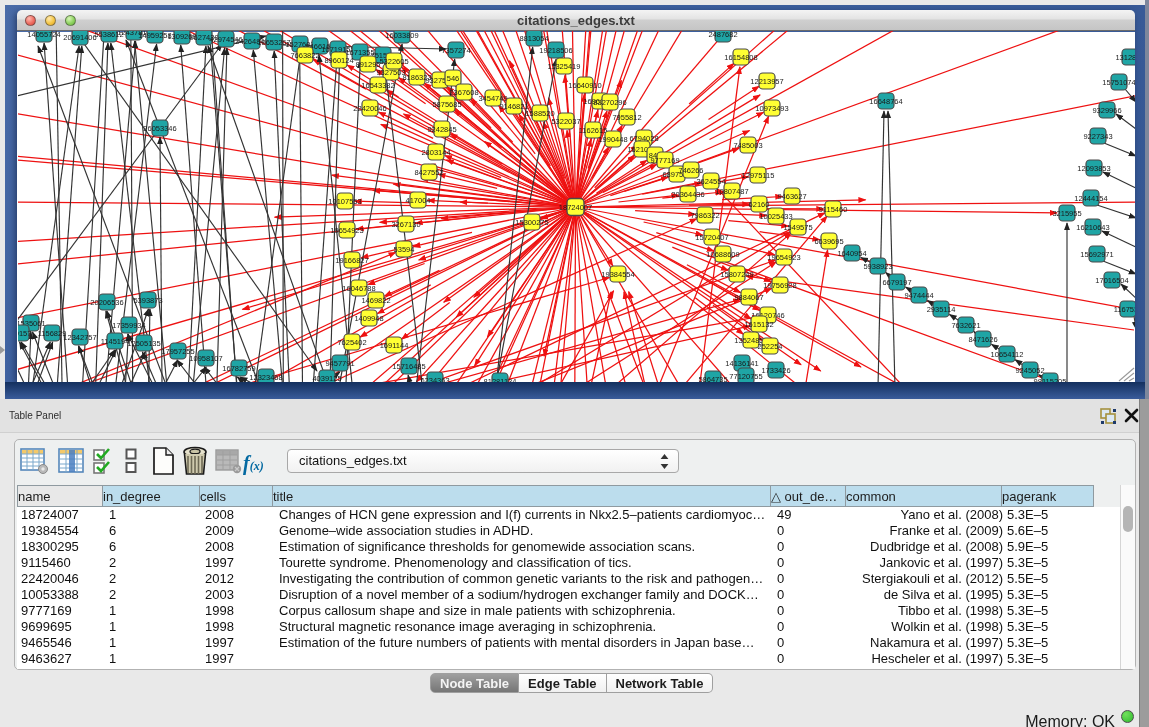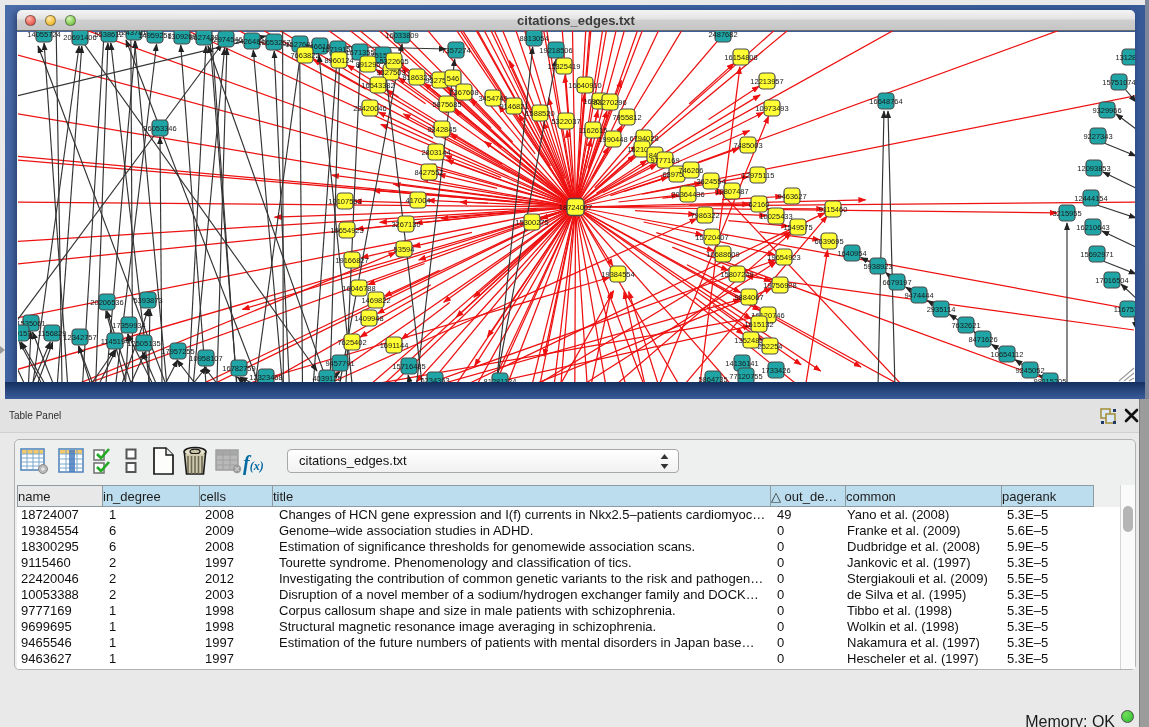--- a/index.html
+++ b/index.html
@@ -15,21 +15,21 @@
 #tp-head .lab {position:absolute;left:9px;top:11px;font-size:10px;color:#2e2e2e}
 #tp-body {position:absolute;left:0;top:433px;width:1139px;height:294px;background:#e9e9e9}
 #innerpanel {position:absolute;left:14px;top:6px;width:1122px;height:231px;background:#eef0f0;border:1px solid #b2b2b2;border-radius:5px}
 #dropdown {position:absolute;left:272px;top:9px;width:392px;height:24px;background:linear-gradient(#ffffff,#f1f1f1);border:1px solid #a8a8a8;border-radius:4px;font-size:13px;color:#111;line-height:22px;padding-left:11px}
 #thead {position:absolute;left:2px;top:45px;height:22px;font-size:13px;color:#1d1d1d}
 #thead span {position:absolute;top:0;height:22px;line-height:22px;text-align:left;background:#bcdded;border:1px solid #8f9aa0;border-left:none}
 #trows {position:absolute;left:2px;top:67px;width:1103px;height:162px;background:#fff;font-size:13px;color:#101010;overflow:hidden}
 .trow {position:relative;height:16px;line-height:16px;white-space:nowrap}
 .trow span {position:absolute;top:0;height:16px;overflow:hidden}
 .c0 {left:4px;width:82px} .c1 {left:92px;width:93px} .c2 {left:188px;width:70px}
-.c3 {left:262px;width:494px} .c4 {left:760px;width:70px} .c5 {left:830px;width:156px;text-align:left} .c6 {left:990px;width:100px}
+.c3 {left:262px;width:494px} .c4 {left:760px;width:70px} .c5 {left:830px;width:156px;text-align:right} .c6 {left:990px;width:100px}
 #vsb {position:absolute;left:1105px;top:45px;width:15px;height:184px;background:#fafafa;border-left:1px solid #d5d5d5}
 #vsb .th {position:absolute;left:2px;top:21px;width:10px;height:26px;background:#b5b5b5;border-radius:5px}
 #tabs {position:absolute;left:430px;top:240px;height:20px;font-size:13px;font-weight:bold}
 .tab {float:left;height:20px;line-height:19px;padding:0 9px;background:linear-gradient(#ffffff,#f0f0f0);border:1px solid #9f9f9f;border-left:none;color:#1c1c1c}
 .tab.sel {background:linear-gradient(#9f9f9f,#767676);color:#f4f4f4;border-left:1px solid #9f9f9f;border-radius:5px 0 0 5px}
 .tab.last {border-radius:0 5px 5px 0}
 #memok {position:absolute;right:24px;top:280px;font-size:16px;color:#1a1a1a}
 #memdot {position:absolute;right:5px;top:277px;width:13px;height:13px;border-radius:50%;background:radial-gradient(circle at 35% 30%,#72e05c,#2cba2c);border:1px solid #4c4c4c}
 .hdrico {position:absolute;top:9px}
 </style></head>
@@ -747,21 +747,21 @@
           <span class="c4">0</span>
           <span class="c5">Jankovic et al. (1997)</span>
           <span class="c6">5.3E–5</span>
         </div>
 <div class="trow">
           <span class="c0">22420046</span>
           <span class="c1">2</span>
           <span class="c2">2012</span>
           <span class="c3">Investigating the contribution of common genetic variants to the risk and pathogen…</span>
           <span class="c4">0</span>
-          <span class="c5">Stergiakouli et al. (2009)</span>
+          <span class="c5">Stergiakouli et al. (2012)</span>
           <span class="c6">5.5E–5</span>
         </div>
 <div class="trow">
           <span class="c0">10053388</span>
           <span class="c1">2</span>
           <span class="c2">2003</span>
           <span class="c3">Disruption of a novel member of a sodium/hydrogen exchanger family and DOCK…</span>
           <span class="c4">0</span>
           <span class="c5">de Silva et al. (1995)</span>
           <span class="c6">5.3E–5</span>
@@ -799,14 +799,19 @@
           <span class="c2">1997</span>
           <span class="c4">0</span>
           <span class="c5">Hescheler et al. (1997)</span>
           <span class="c6">5.3E–5</span>
         </div>
 </div>
 <div id="vsb">
         <div class="th"></div>
       </div>
 </div>
+<div id="tabs">
+<span class="tab sel">Node Table</span>
+      <span class="tab">Edge Table</span>
+      <span class="tab last">Network Table</span>
+</div>
 <div id="memok">Memory: OK</div>
 <div id="memdot"></div>
 </div>
 </body></html>

